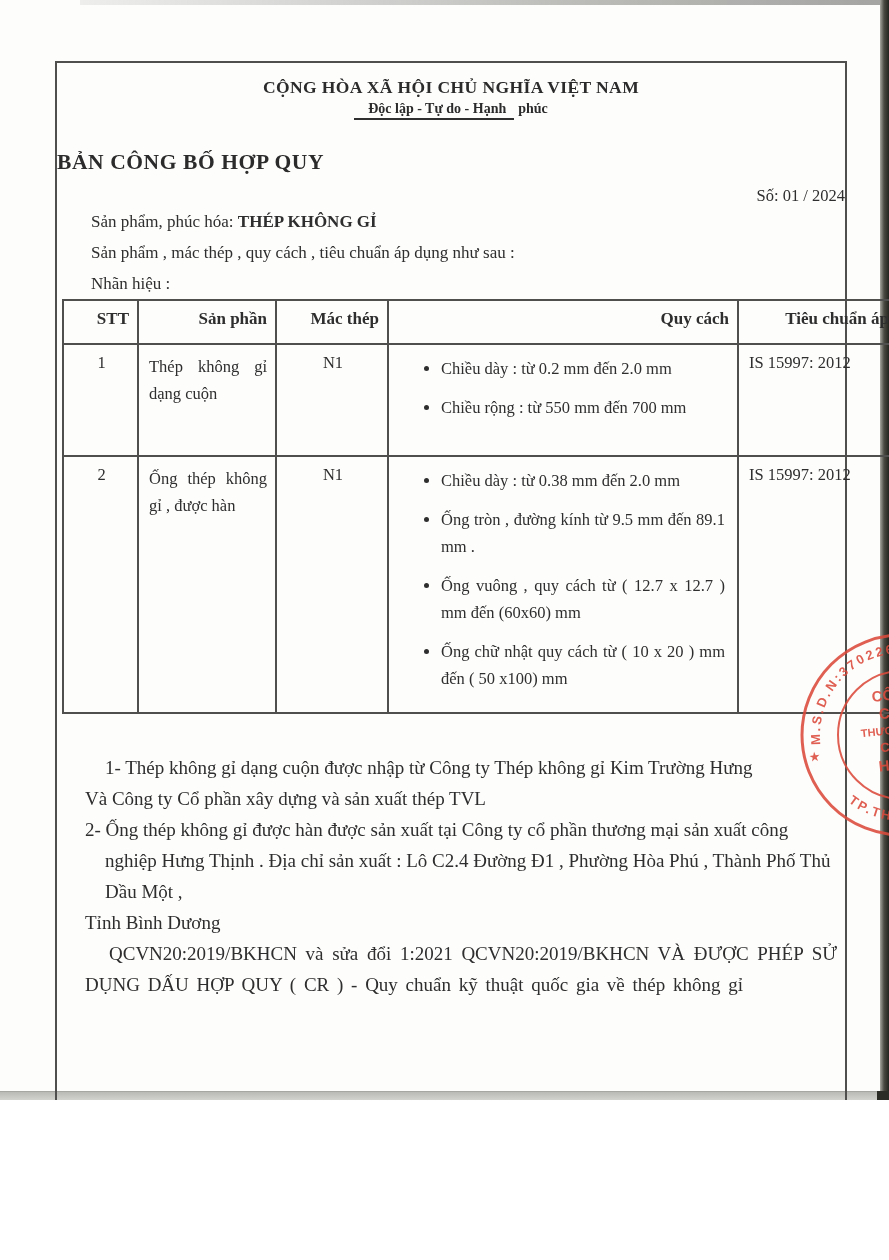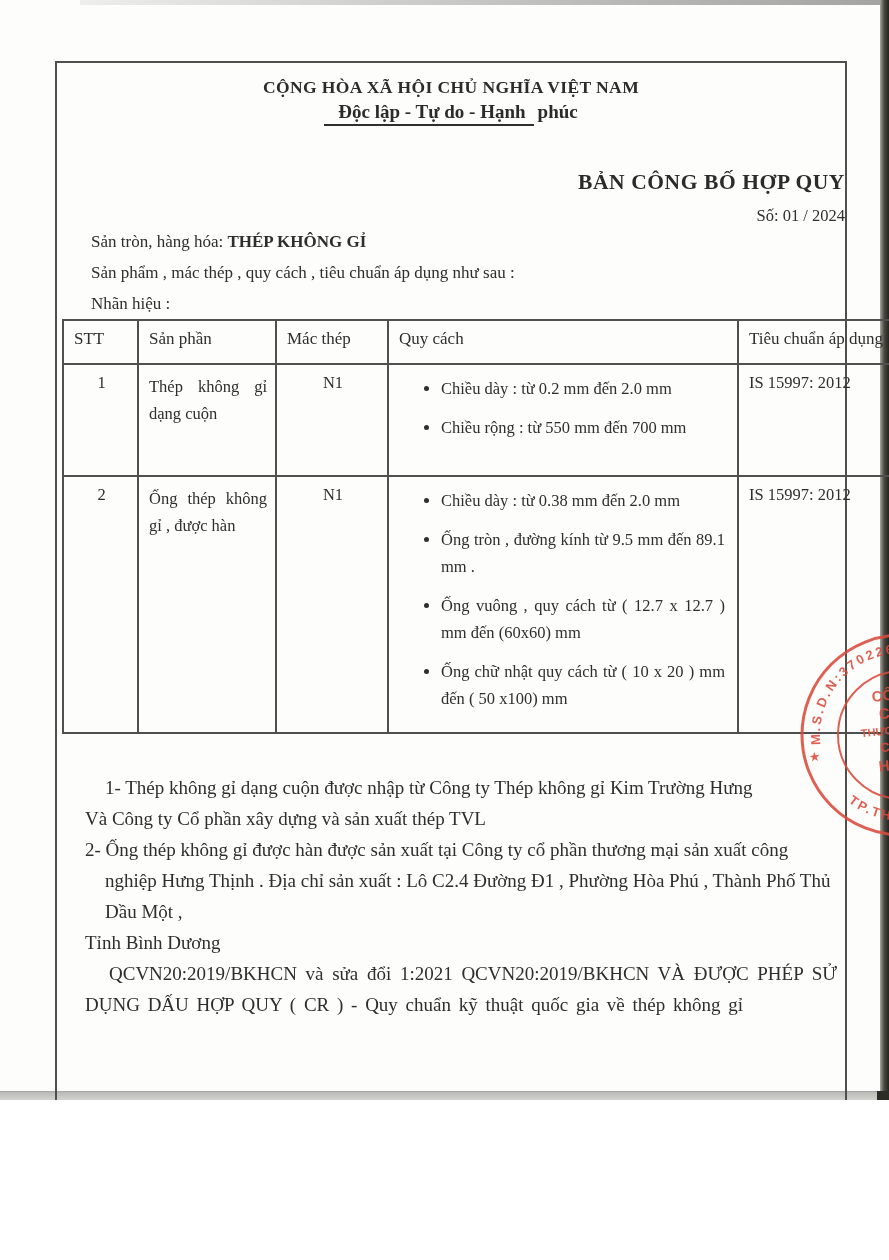--- a/index.html
+++ b/index.html
@@ -32,42 +32,42 @@
   
   .doc-border{
     position:absolute;left:55px;top:61px;width:788px;height:1102px;
     border:2px solid #4f4f4d;
     box-sizing:content-box;
   }
   .nat-title{
     margin:14px 10px 0;text-align:center;
     font-size:17.5px;font-weight:bold;letter-spacing:.4px;color:#2b2b2b;
   }
-  .motto{margin-top:3px;text-align:center;font-size:19px;font-weight:bold;color:#2b2b2b;}
+  .motto{margin-top:3px;text-align:center;font-size:14px;font-weight:bold;color:#2b2b2b;}
   .motto .ul{border-bottom:2px solid #2f2f2f;padding:0 8px 2px 14px;}
   .motto .tail{padding-left:4px;}
   .doc-title{
-    margin-top:47px;text-align:right;
-    font-size:21.5px;font-weight:bold;letter-spacing:.6px;color:#2b2b2b;padding-left:12px;
+    margin-top:33px;text-align:left;
+    font-size:21.5px;font-weight:bold;letter-spacing:.6px;color:#2b2b2b;
   }
   .doc-number{margin-top:11px;text-align:right;font-size:16.5px;}
   .org-block{margin:12px 34px 0 28px;font-size:17px;line-height:31px;}
   .product-block{margin:0 34px 0 34px;font-size:17px;line-height:31px;}
   .bold{font-weight:bold;}
   
   table.spec{
     border-collapse:collapse;table-layout:fixed;
     margin:0 0 0 5px;width:778px;
     font-size:16.5px;
   }
   table.spec th,table.spec td{
     border:2px solid #4f4f4d;vertical-align:top;
     padding:8px 8px 6px 10px;
   }
-  table.spec th{font-weight:normal;text-align:left;height:28px;font-size:17px;}
+  table.spec th{font-weight:bold;text-align:right;height:28px;font-size:17px;}
   th.c-stt{width:55px;}
   th.c-prod{width:118px;}
   th.c-grade{width:92px;}
   th.c-spec{width:330px;border-radius:20px;}
   th.c-std{width:181px;}
   td.cell-stt{text-align:center;}
   td.cell-grade{text-align:center;}
   td.cell-prod{text-align:justify;padding-right:10px;line-height:27px;}
   td.cell-specs{padding-left:4px;}
   td.cell-specs ul{margin:0;padding:2px 4px 2px 42px;}
@@ -106,21 +106,21 @@
     <div class="motto">
       <span class="ul">Độc lập - Tự do - Hạnh</span><span class="tail">phúc</span>
     </div>
 
     <div class="doc-title">BẢN CÔNG BỐ HỢP QUY</div>
     <div class="doc-number">Số: 01 / 2024</div>
 
 
     <div class="product-block">
       <div>
-        <span>Sản tròn, hàng hóa:</span>
+        <span>Sản phẩm, phúc hóa:</span>
         <span class="bold">THÉP KHÔNG GỈ</span>
       </div>
       <div>Sản phẩm , mác thép , quy cách , tiêu chuẩn áp dụng như sau :</div>
       <div>Nhãn hiệu :</div>
     </div>
 
     <table class="spec">
       <thead>
         <tr>
           <th class="c-stt">STT</th>

